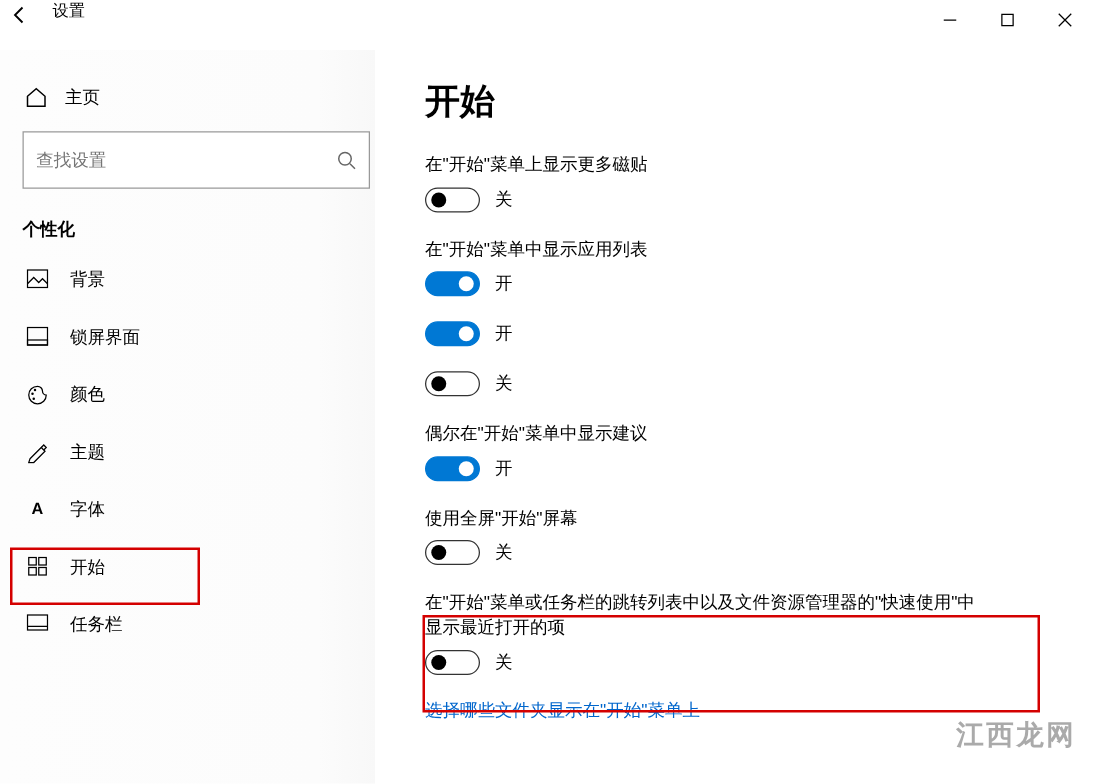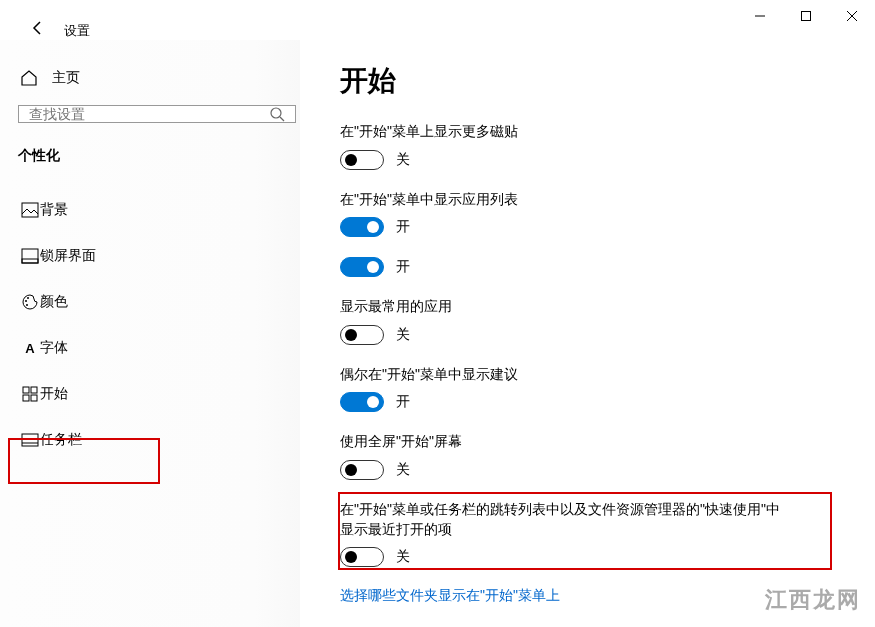--- a/index.html
+++ b/index.html
@@ -9,22 +9,22 @@
       color: #000;
       background: #fff;
       width: 875px;
       height: 627px;
       overflow: hidden;
       position: relative;
     }
     .titlebar {
       height: 40px;
       display: flex;
-      align-items: flex-end;
-      padding-left: 26px;
+      align-items: flex-start;
+      padding-left: 4px;
     }
     .back-btn {
       width: 24px; height: 24px;
       display: flex; align-items: center; justify-content: center;
       margin-right: 14px;
     }
     .title-text { font-size: 13px; }
     .window-controls {
       position: absolute;
       right: 0; top: 0;
@@ -49,21 +49,21 @@
       position: relative;
     }
     .home-row {
       display: flex;
       align-items: center;
       gap: 14px;
       padding: 4px 0 18px 2px;
     }
     .search-box {
       width: 278px;
-      height: 18px;
+      height: 46px;
       border: 1px solid #999;
       display: flex;
       align-items: center;
       padding: 0 10px;
       margin-bottom: 16px;
       background: #fff;
     }
     .search-box input {
       flex: 1;
       border: none;
@@ -72,21 +72,22 @@
       background: transparent;
       font-family: inherit;
     }
     .category {
       font-weight: bold;
       font-size: 14px;
       padding: 8px 0 22px 0;
     }
     .nav-item {
       display: flex;
-      align-items: center;
+      align-items: flex-start;
+      gap: 16px;
       height: 46px;
       padding-left: 2px;
       cursor: pointer;
     }
     .nav-item .icon-slot {
       width: 20px;
       display:flex;
       justify-content:center;
     }
     .highlight-box {
@@ -154,21 +155,21 @@
       left: 338px;
       top: 492px;
       width: 494px;
       height: 78px;
       border: 2px solid #d40000;
       pointer-events: none;
     }
     .watermark {
       position: absolute;
       right: 14px;
-      bottom: 12px;
+      bottom: 24px;
       font-size: 22px;
       font-weight: bold;
       color: rgba(100,100,100,0.55);
       letter-spacing: 2px;
     }
     svg { display:block; }
   </style>
 </head>
 <body>
 
@@ -245,20 +246,29 @@
         <svg width="18" height="18" viewBox="0 0 18 18">
             <path d="M9 2 A7 7 0 1 0 16 9 A3 3 0 0 1 13 6 A4 4 0 0 0 9 2" stroke="#000" fill="none"></path>
             <circle cx="5" cy="8" r="1" fill="#000"></circle>
             <circle cx="7" cy="5" r="1" fill="#000"></circle>
             <circle cx="6" cy="12" r="1" fill="#000"></circle>
           </svg>
       </span>
       <span>颜色</span>
     </div>
 
+    <div class="nav-item">
+      <span class="icon-slot">
+        <svg width="18" height="18" viewBox="0 0 18 18">
+            <path d="M3 14 L12 5 L15 8 L6 17 L2 17 Z" stroke="#000" fill="none"></path>
+            <path d="M12 5 L14 3 L16 5 L14 7" stroke="#000" fill="none"></path>
+          </svg>
+      </span>
+      <span>主题</span>
+    </div>
 
     <div class="nav-item">
       <span class="icon-slot">
         <span style="font-size:13px;font-weight:bold;">A</span>
       </span>
       <span>字体</span>
     </div>
 
     <div class="nav-item">
       <span class="icon-slot">
@@ -311,21 +321,20 @@
     <div class="setting">
       <div class="toggle-row">
         <div class="toggle on">
             <div class="knob"></div>
           </div>
         <span class="toggle-state">开</span>
       </div>
     </div>
 
     <div class="setting">
-      <div class="setting-label">显示最常用的应用</div>
       <div class="toggle-row">
         <div class="toggle off">
             <div class="knob"></div>
           </div>
         <span class="toggle-state">关</span>
       </div>
     </div>
 
     <div class="setting">
       <div class="setting-label">偶尔在"开始"菜单中显示建议</div>

